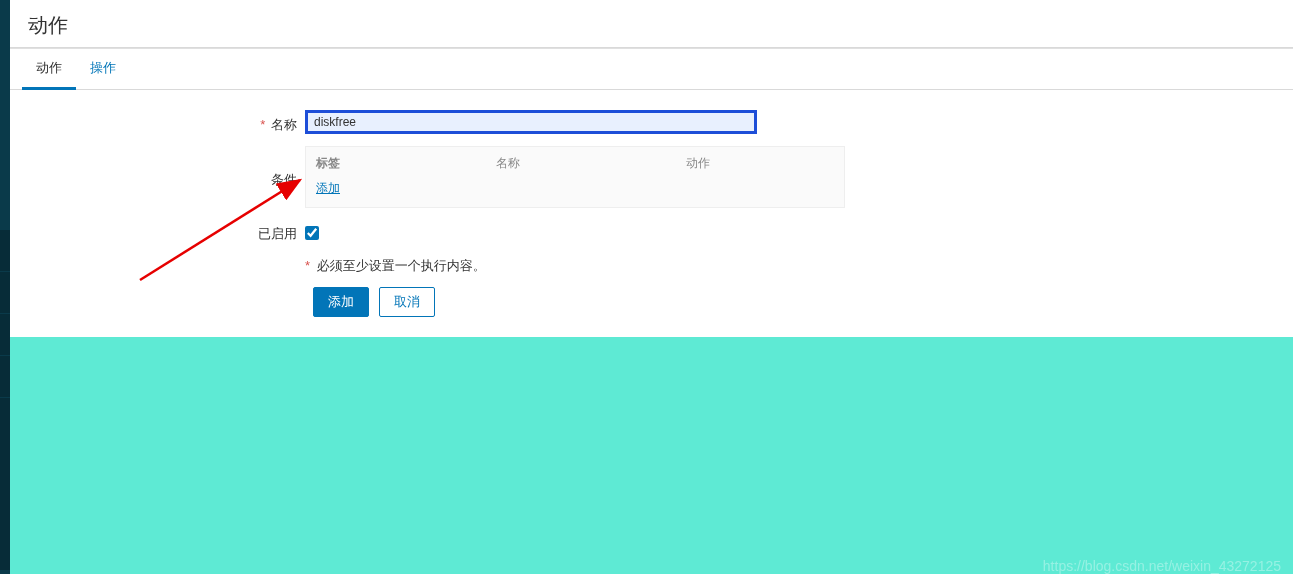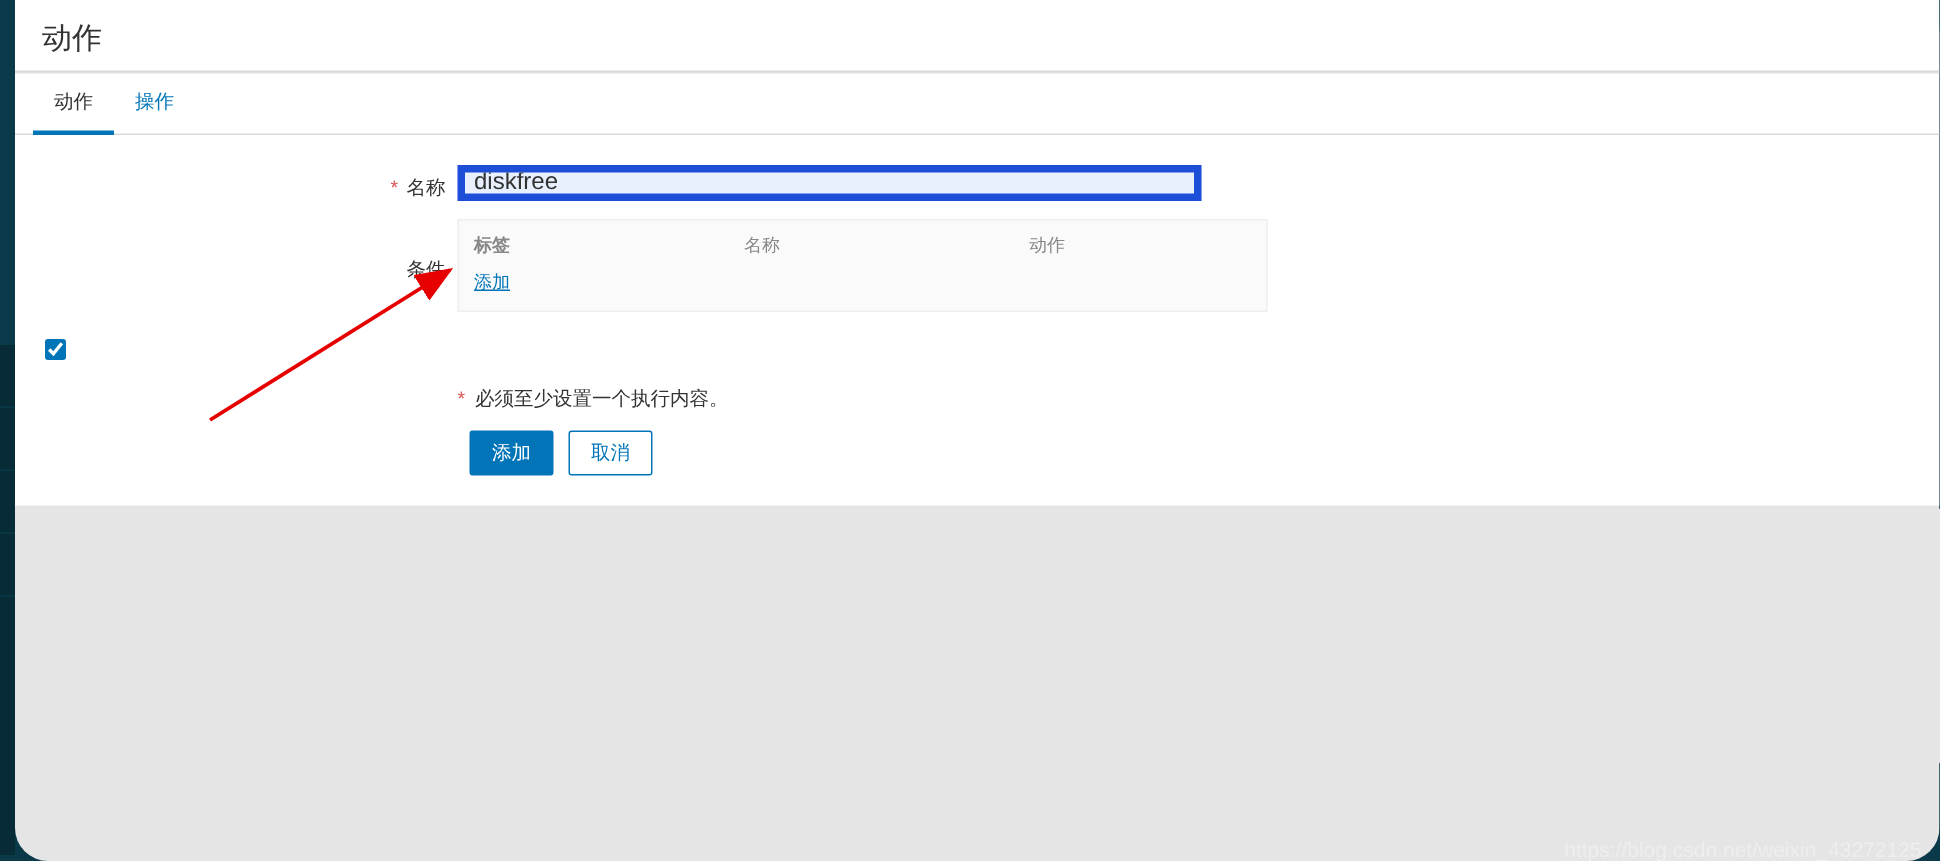--- a/index.html
+++ b/index.html
@@ -11,22 +11,21 @@
       height: 574px;
       overflow: hidden;
       position: relative;
     }
     .main-panel {
       position: absolute;
       left: 10px;
       top: 0;
       right: 0;
       bottom: 0;
-      background: #e5e5e5;
-      border-radius: 22px;
+      background: #5eead4;
     }
     .page-header {
       background: #fff;
       padding: 12px 18px 8px 18px;
       border-bottom: 1px solid #d9d9d9;
     }
     .page-title {
       font-size: 20px;
       color: #333;
       font-weight: normal;
@@ -70,26 +69,26 @@
       font-size: 13px;
     }
     .required-mark {
       color: #d9534f;
       margin-right: 2px;
     }
     .form-control {
       flex: 0 0 auto;
     }
     .text-input {
-      width: 496px;
+      width: 452px;
       height: 24px;
-      border: 5px solid #1d4ed8;
+      border: 3px solid #1d4ed8;
       background: #e8f0fe;
       padding: 2px 6px;
-      font-size: 16px;
+      font-size: 12px;
       color: #333;
       outline: none;
     }
     .conditions-table {
       width: 540px;
       background: #fafafa;
       border: 1px solid #eee;
     }
     .conditions-header {
       display: flex;
@@ -222,20 +221,21 @@
               <div class="cond-col cond-col-3">动作</div>
             </div>
             <div class="conditions-body">
               <span class="add-link">添加</span>
             </div>
           </div>
         </div>
       </div>
 
       <div class="form-row">
+        <div class="form-label">已启用</div>
         <div class="form-control">
           <input type="checkbox" class="checkbox-input" checked="" style="">
         </div>
       </div>
 
       <div class="form-row">
         <div class="form-label"></div>
         <div class="form-control validation-msg">
           <span class="validation-mark">*</span>
           <span>必须至少设置一个执行内容。</span>

